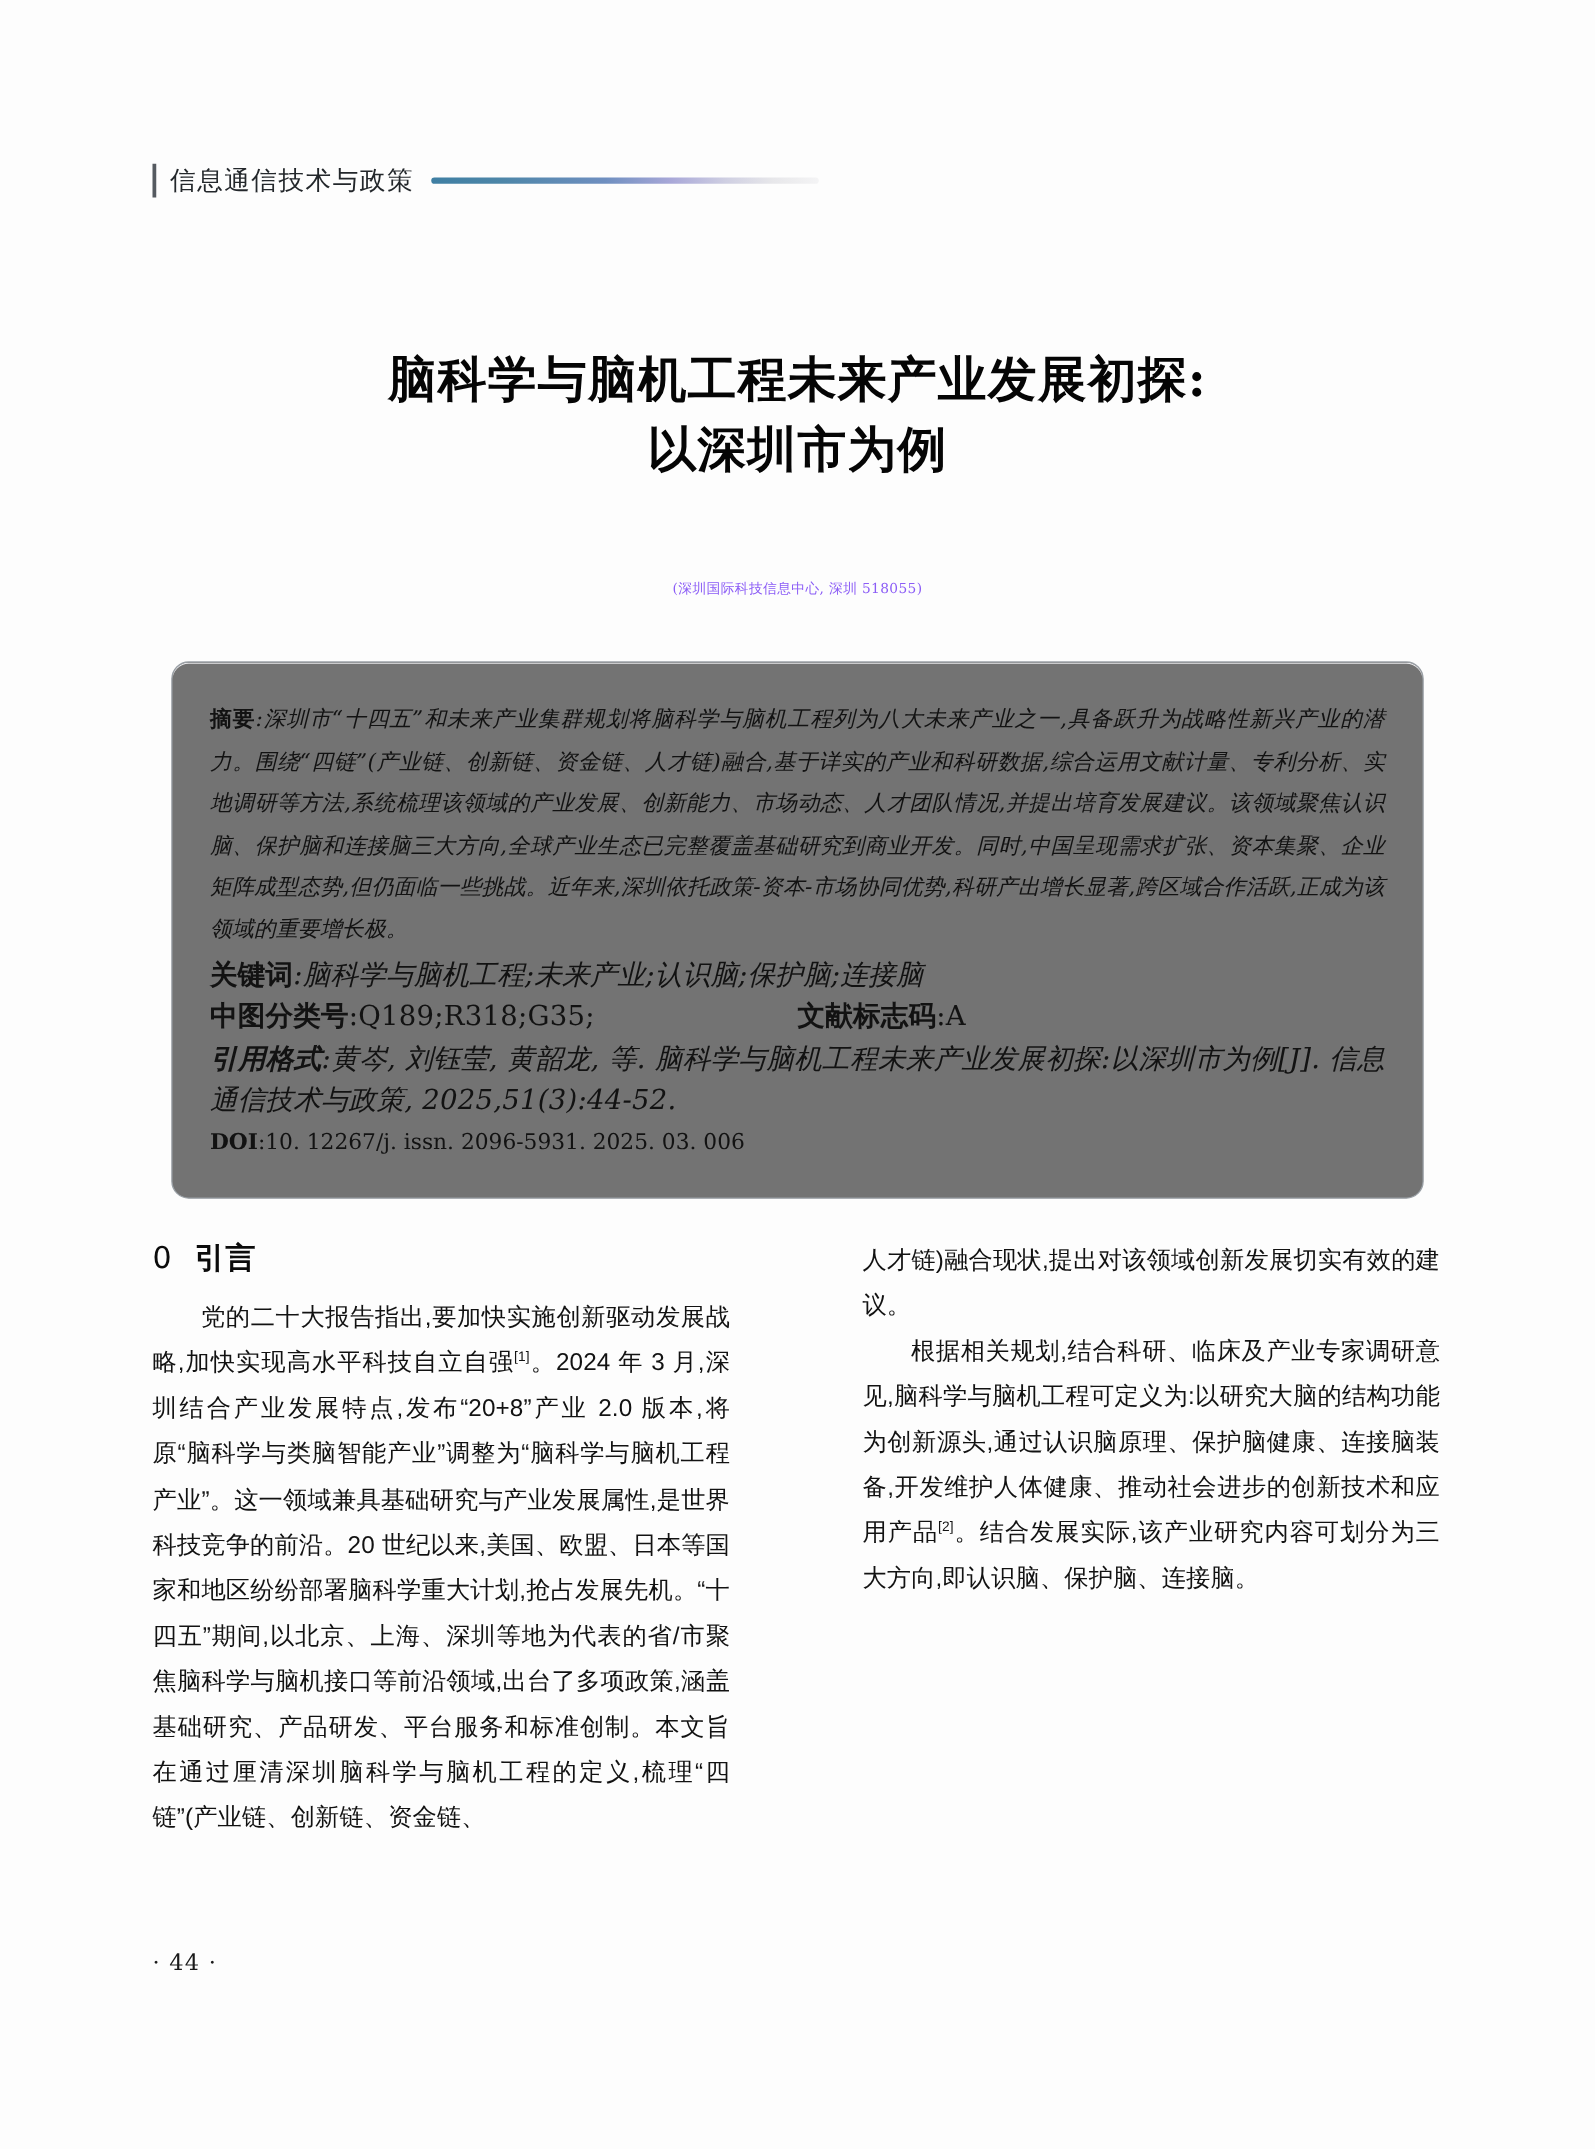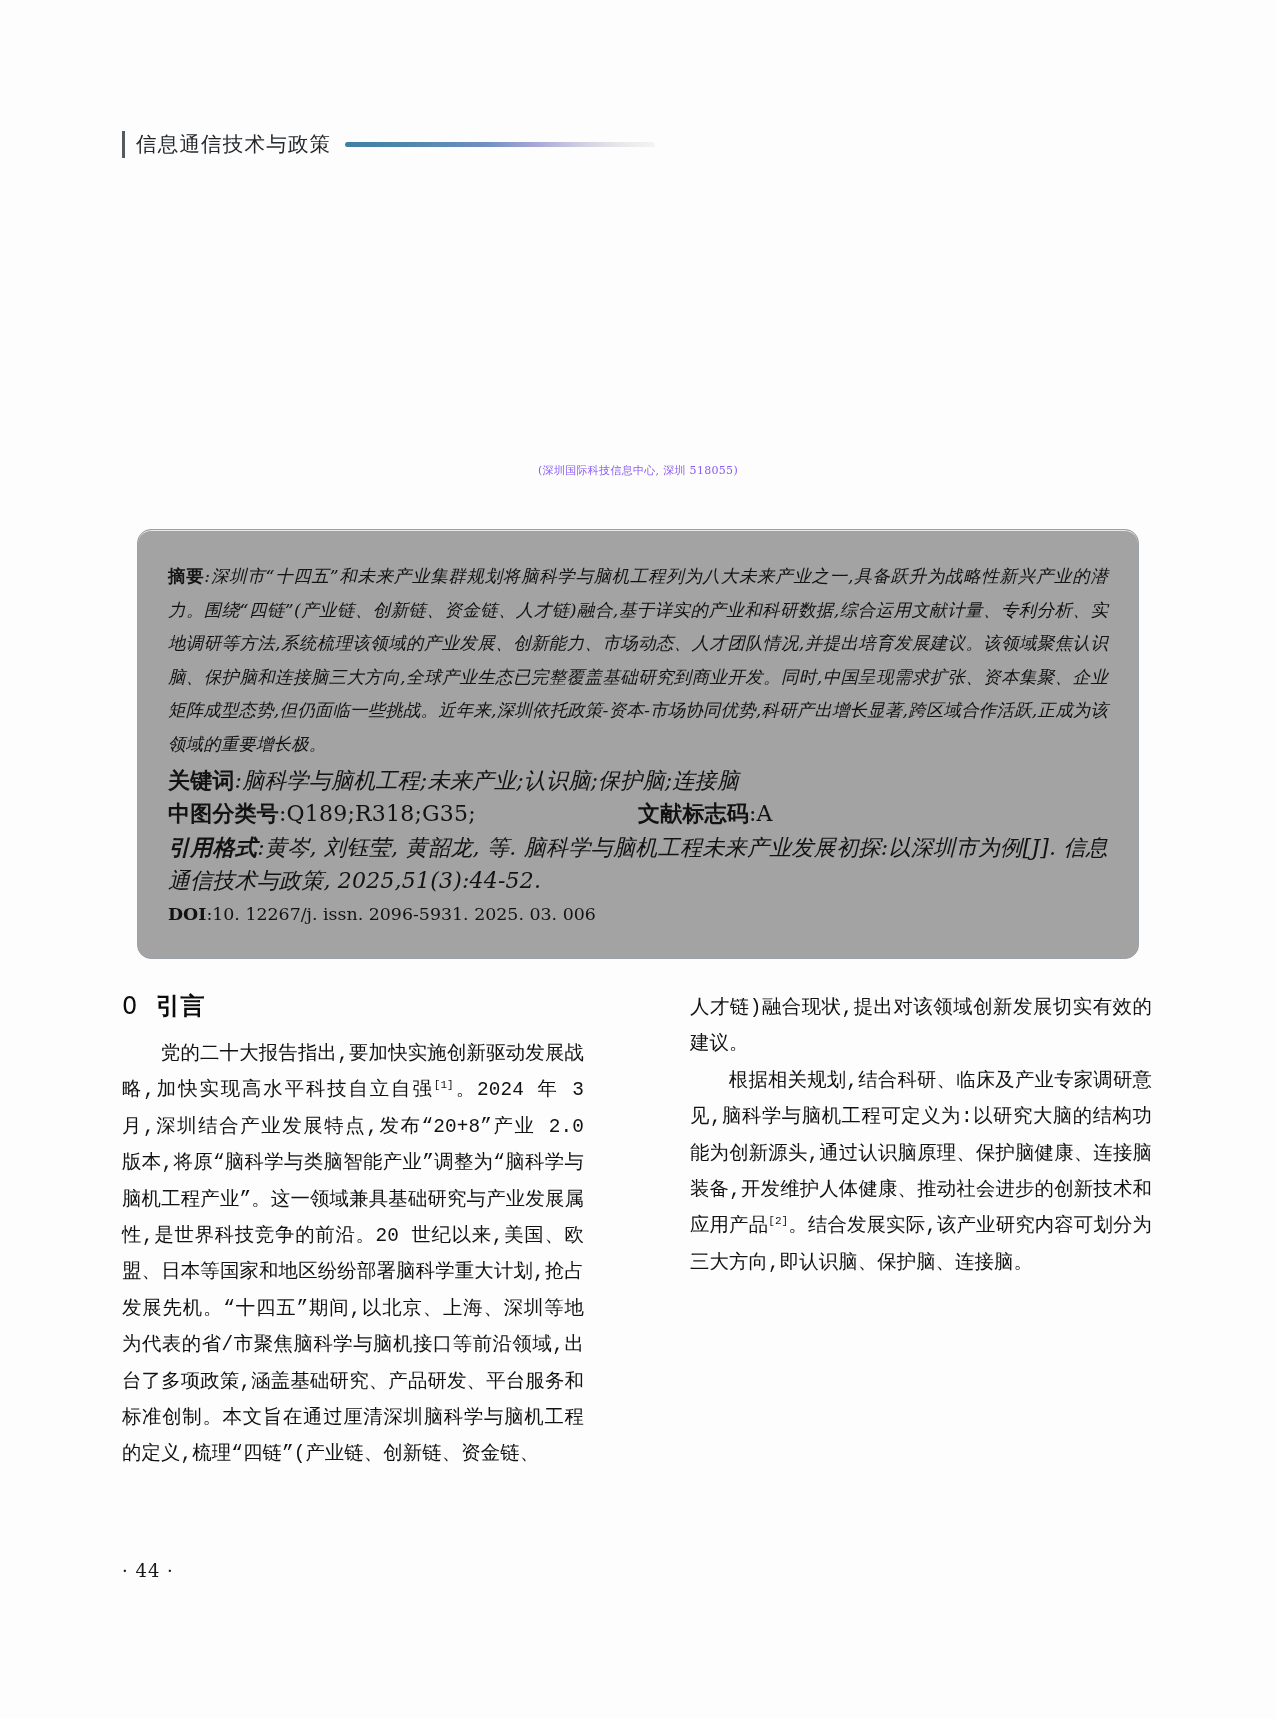--- a/index.html
+++ b/index.html
@@ -105,21 +105,21 @@
   .abstract-box {
     position: absolute;
     left: 137px;
     top: 529px;
     width: 1002px;
     box-sizing: border-box;
     padding: 30px 30px 26px 30px;
     border: 1.5px solid #9aa0a6;
     border-radius: 14px;
     box-shadow: 0 1px 0 #e9e9ec inset;
-    background: #a3a3a3;
+    background: #737373;
   }
   .abs-body {
     font-family: "DejaVu Serif", "Liberation Serif", serif;
     font-size: 17.4px;
     line-height: 33.6px;
     text-align: justify;
     color: #121212;
     font-style: italic;
     letter-spacing: 0.2px;
   }
@@ -176,21 +176,21 @@
     color: #0b0b0b;
     letter-spacing: 0.6px;
     margin: 0 0 14px 0;
     white-space: nowrap;
   }
   .sec-head .num { margin-right: 18px; font-weight: normal; }
   .sec-head.tight { margin-top: 22px; }
 
   p.body {
     margin: 0 0 0 0;
-    font-family: Liberation Mono, monospace;
+    font-family: Liberation Sans, sans-serif;
     font-size: 19.4px;
     line-height: 36.4px;
     text-align: justify;
     text-justify: inter-ideograph;
     color: #121212;
     letter-spacing: 0.1px;
   }
   p.body + p.body { margin-top: 0; }
   .indent { text-indent: 2em; }
   sup.ref {
@@ -214,20 +214,24 @@
 <body>
 
 <div class="page">
 
   <div class="runhead">
     <div class="runhead-bar"></div>
     <div class="runhead-text">信息通信技术与政策</div>
     <div class="runhead-rule"></div>
   </div>
 
+  <h1 class="title">
+    <span>脑科学与脑机工程未来产业发展初探:</span>
+    <span class="title-line2">以深圳市为例</span>
+  </h1>
 
 
   <div class="affil">(深圳国际科技信息中心, 深圳 518055)</div>
 
   <div class="abstract-box">
 
     <div class="abs-body">
       <b>摘要</b><span>:深圳市“十四五”和未来产业集群规划将脑科学与脑机工程列为八大未来产业之一,具备跃升为战略性新兴产业的潜力。围绕“四链”(产业链、创新链、资金链、人才链)融合,基于详实的产业和科研数据,综合运用文献计量、专利分析、实地调研等方法,系统梳理该领域的产业发展、创新能力、市场动态、人才团队情况,并提出培育发展建议。该领域聚焦认识脑、保护脑和连接脑三大方向,全球产业生态已完整覆盖基础研究到商业开发。同时,中国呈现需求扩张、资本集聚、企业矩阵成型态势,但仍面临一些挑战。近年来,深圳依托政策-资本-市场协同优势,科研产出增长显著,跨区域合作活跃,正成为该领域的重要增长极。</span>
     </div>
 

